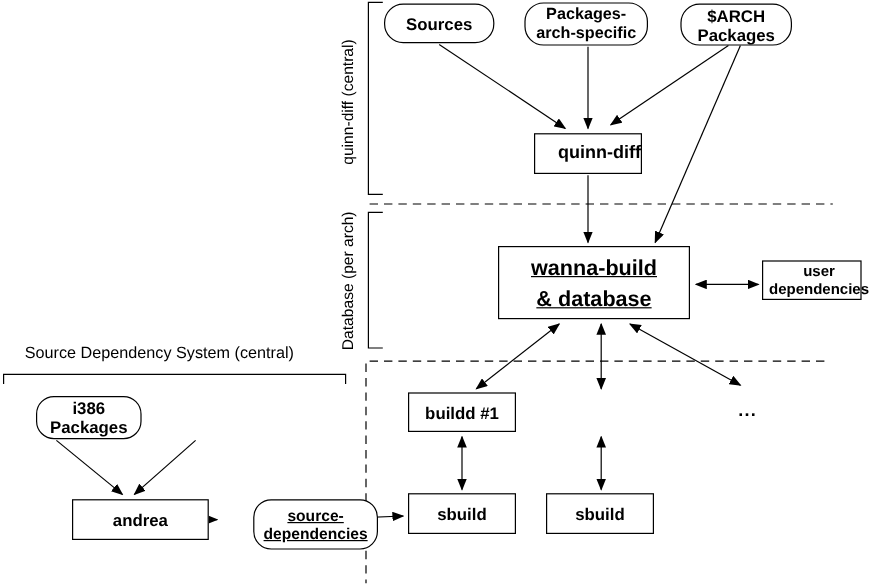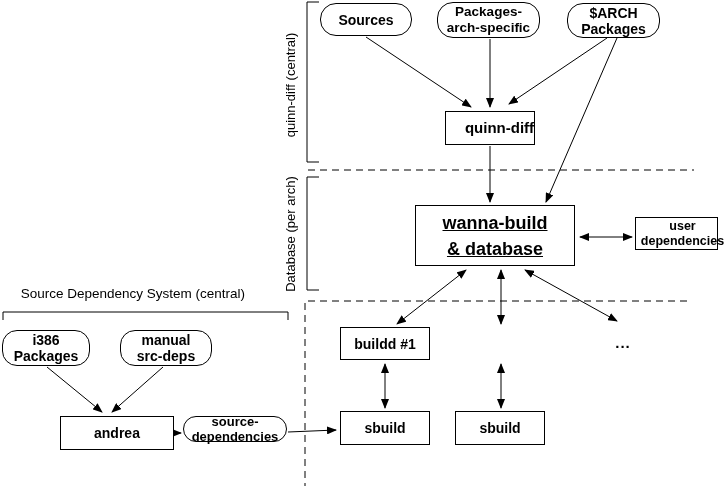--- a/index.html
+++ b/index.html
@@ -8,21 +8,21 @@
     font-family:"Liberation Sans", sans-serif; color:#000; overflow:hidden;
   }
   svg.links { position:absolute; left:0; top:0; width:727px; height:487px; }
   svg.links line, svg.links polyline { stroke:#000; stroke-width:1; fill:none; }
   .node {
     position:absolute; box-sizing:border-box; border:1px solid #000; background:#fff;
     display:flex; flex-direction:column; align-items:center; justify-content:center;
     text-align:center; font-weight:bold; font-size:14px; line-height:16px; white-space:nowrap;
   }
   .round  { border-radius:16px; }
-  .round2 { border-radius:15px; }
+  .round2 { border-radius:15px;margin-left:28px; }
   .f13  { font-size:13.5px; line-height:16px; }
   .f125 { font-size:12.5px; line-height:15px; }
   .fsd  { font-size:13px;  line-height:15px; }
   .big  { font-size:18px;  line-height:26px;text-decoration:underline; }
   .dots { position:absolute; font-weight:bold; font-size:15px; letter-spacing:1px; }
   .vlabel {
     position:absolute; font-size:13px; font-weight:normal; white-space:nowrap;
     transform:translate(-50%,-50%) rotate(-90deg);
   }
   .sds-title {
@@ -116,27 +116,23 @@
 
   <div class="node" style="left:455px; top:411px; width:90px; height:34px;">
     <span>sbuild</span>
   </div>
 
   <div class="node round2" style="left:2px; top:330px; width:88px; height:36px;">
     <span>i386</span>
     <span>Packages</span>
   </div>
 
-  <div class="node round2" style="left:120px; top:330px; width:92px; height:36px;">
-    <span>manual</span>
-    <span>src-deps</span>
-  </div>
 
   <div class="node" style="left:60px; top:416px; width:114px; height:34px;">
     <span>andrea</span>
   </div>
 
-  <div class="node round2 fsd" style="left:183px; top:416px; width:104px; height:26px;">
+  <div class="node round2 fsd" style="left:183px; top:416px; width:104px; height:42px;text-decoration:underline;">
     <span>source-</span>
     <span>dependencies</span>
   </div>
 
 </div>
 
 </body></html>

